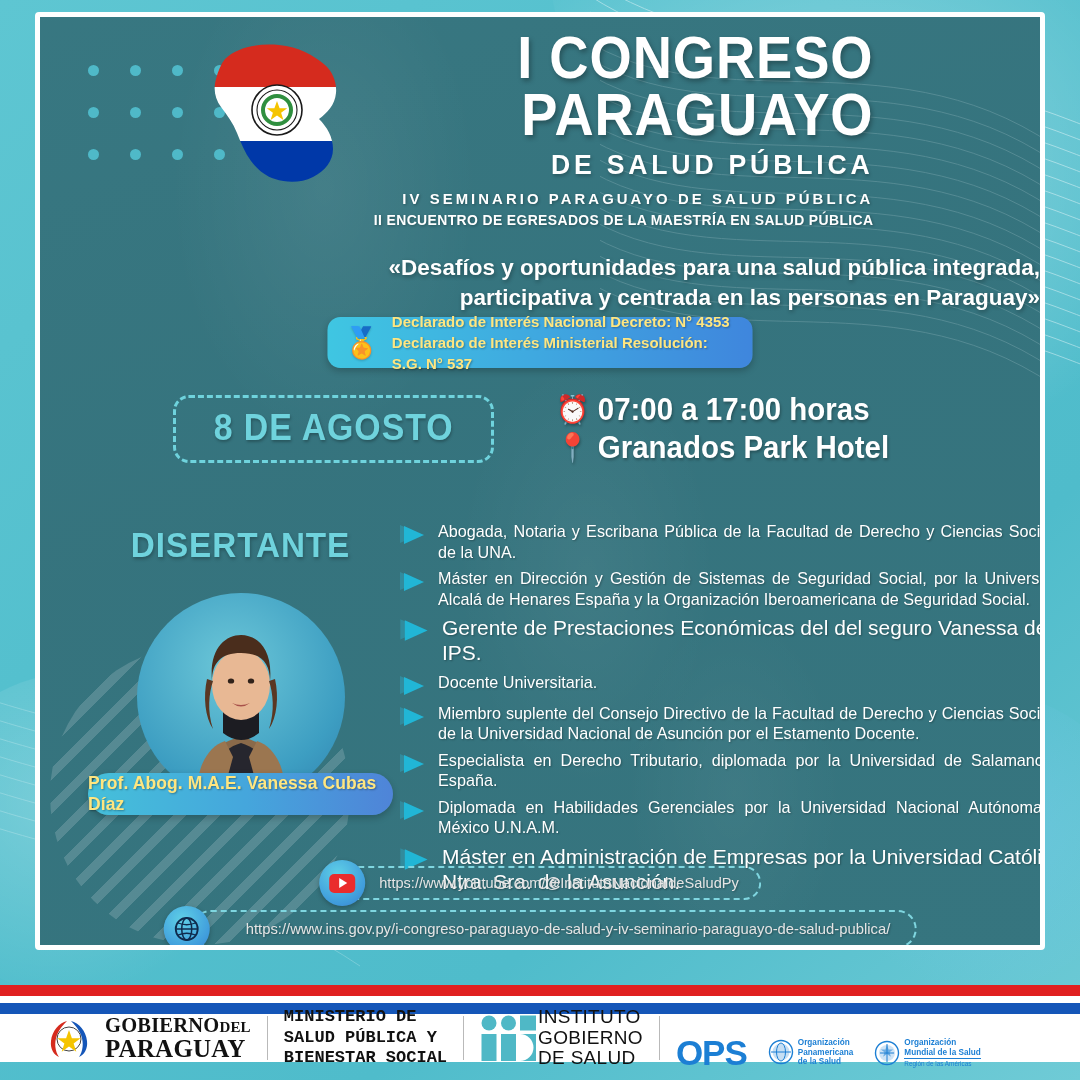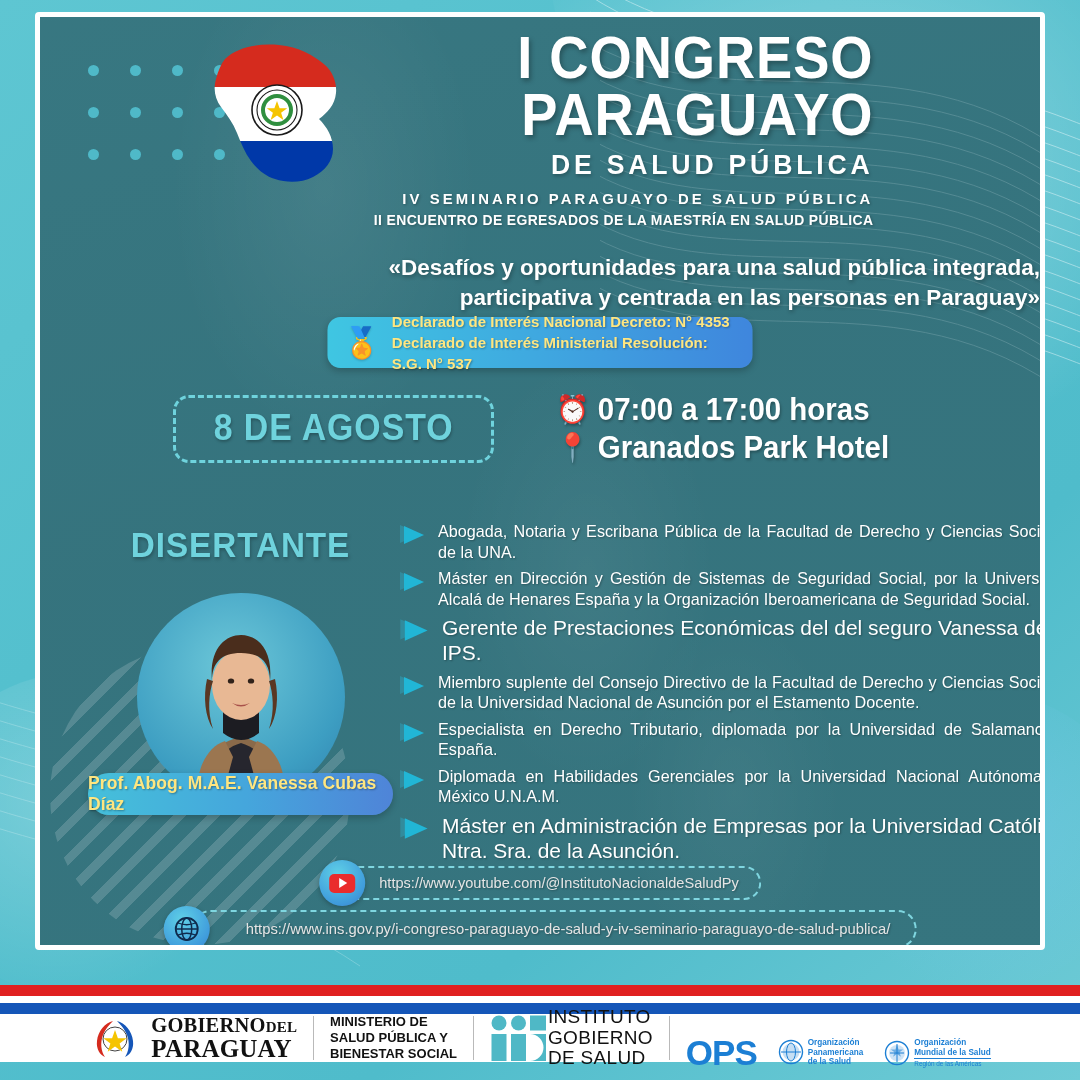--- a/index.html
+++ b/index.html
@@ -128,28 +128,28 @@
   .yt-box{width:26px;height:19px;background:#ea2c2c;border-radius:5px;display:flex;
     align-items:center;justify-content:center;}
   .yt-tri{width:0;height:0;border-left:8px solid #fff;border-top:5px solid transparent;
     border-bottom:5px solid transparent;margin-left:2px;}
 
   
   .stripe-red{position:absolute;left:0;right:0;top:985px;height:11px;background:#e02020;}
   .stripe-white{position:absolute;left:0;right:0;top:996px;height:7px;background:#ffffff;}
   .stripe-blue{position:absolute;left:0;right:0;top:1003px;height:11px;background:#1556b8;}
   .footer{position:absolute;left:0;right:0;top:1014px;height:48px;background:#fff;
-    display:flex;align-items:center;justify-content:center;gap:0px;}
+    display:flex;align-items:center;justify-content:flex-start;gap:0px;padding-left:43px;}
   .f-sep{width:1px;height:44px;background:#b9b9b9;margin:0 16px;flex:none;}
   .gob{display:flex;align-items:center;gap:10px;}
   .gob-txt{line-height:1.0;color:#111;font-family:"Liberation Serif",serif;}
   .gob-txt .l1{font-size:20.5px;font-weight:bold;letter-spacing:.2px;}
   .gob-txt .l1 em{font-size:15px;font-style:normal;font-weight:bold;}
   .gob-txt .l2{font-size:25px;font-weight:bold;letter-spacing:.2px;}
-  .mspbs{font-family:Liberation Sans, sans-serif;font-weight:bold;color:#111;font-size:13px;line-height:1.22;}
+  .mspbs{font-family:Liberation Mono, monospace;font-weight:bold;color:#111;font-size:17px;line-height:1.22;}
   .ins{display:flex;align-items:center;}
   .ins-txt{font-family:"Liberation Sans",sans-serif;color:#111;font-size:19px;line-height:1.08;letter-spacing:.3px;}
   .ops-wrap{display:flex;align-items:center;gap:21px;margin-top:29px;}
   .ops-word{color:#1c7fd4;font-weight:bold;font-size:35px;letter-spacing:-1px;font-family:"Liberation Sans",sans-serif;}
   .ops-org{display:flex;align-items:center;gap:4px;}
   .ops-org .ot{color:#1c7fd4;font-size:8.2px;font-weight:bold;line-height:1.18;}
   .who-org{display:flex;align-items:center;gap:4px;}
   .who-org .wt{color:#1c7fd4;font-size:8.2px;font-weight:bold;line-height:1.18;}
   .who-org .wsub{color:#1c7fd4;font-size:6.4px;border-top:1px solid #1c7fd4;padding-top:1px;margin-top:1px;}
 </style>
@@ -344,20 +344,27 @@
           <polygon points="2,1 22,10 2,19" fill="#2fa8c4" opacity=".45"></polygon>
           <polygon points="6,2 26,11 6,20" fill="#21b6d6"></polygon>
         </svg>
         <p>Gerente de Prestaciones Económicas del del seguro Vanessa del IPS.</p>
       </div>
       <div class="cred">
         <svg class="arrow" viewBox="0 0 29 22">
           <polygon points="2,1 22,10 2,19" fill="#2fa8c4" opacity=".45"></polygon>
           <polygon points="6,2 26,11 6,20" fill="#21b6d6"></polygon>
         </svg>
+        <p>Docente Universitaria.</p>
+      </div>
+      <div class="cred">
+        <svg class="arrow" viewBox="0 0 29 22">
+          <polygon points="2,1 22,10 2,19" fill="#2fa8c4" opacity=".45"></polygon>
+          <polygon points="6,2 26,11 6,20" fill="#21b6d6"></polygon>
+        </svg>
         <p>Miembro suplente del Consejo Directivo de la Facultad de Derecho y Ciencias Sociales de la Universidad Nacional de Asunción por el Estamento Docente.</p>
       </div>
       <div class="cred">
         <svg class="arrow" viewBox="0 0 29 22">
           <polygon points="2,1 22,10 2,19" fill="#2fa8c4" opacity=".45"></polygon>
           <polygon points="6,2 26,11 6,20" fill="#21b6d6"></polygon>
         </svg>
         <p>Especialista en Derecho Tributario, diplomada por la Universidad de Salamanca – España.</p>
       </div>
       <div class="cred">

